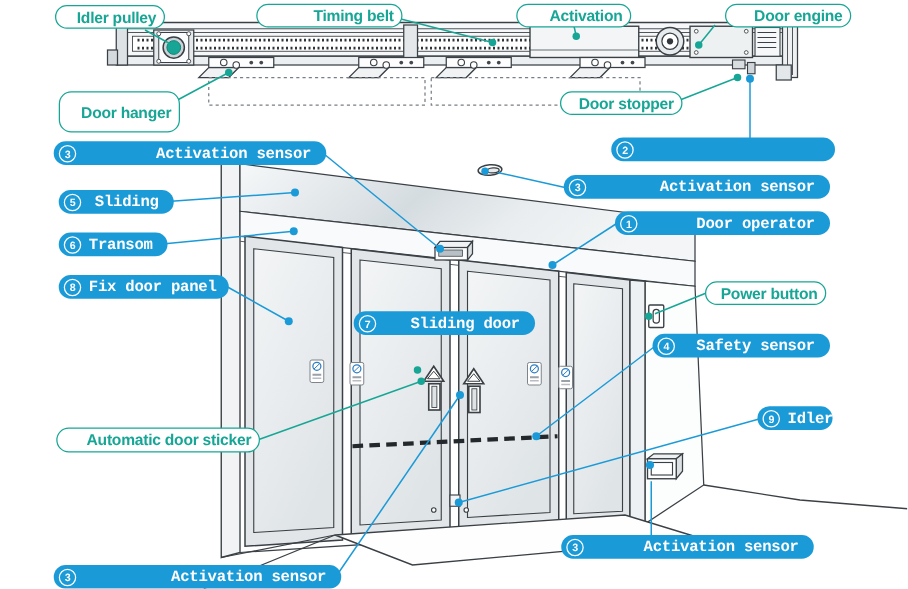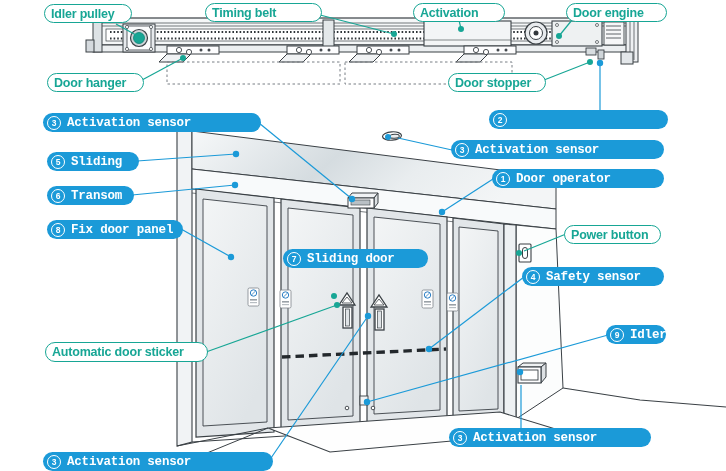--- a/index.html
+++ b/index.html
@@ -13,21 +13,21 @@
     font-size:12.5px;font-weight:bold;letter-spacing:-0.2px;white-space:nowrap;
     box-sizing:border-box;
   }
   .pill-blue{background:#1b9ad8;color:#fff;}
   .pill-teal{background:#fff;color:#17a695;border:1.6px solid #17a695;}
   .pill .num{
     flex:none;width:12px;height:12px;margin-left:4px;border:1.1px solid #fff;
     border-radius:50%;font-size:8.5px;line-height:12px;text-align:center;
     display:flex;align-items:center;justify-content:center;
   }
-  .pill .lbl{flex:1;text-align:left;padding:0 6px;}
+  .pill .lbl{flex:1;text-align:right;padding:0 6px;}
   .pill-blue .lbl{padding-right:12px;font-family:Liberation Mono, monospace;}
 </style>
 </head>
 <body>
 
 <div id="stage">
 
 <svg width="726" height="471" viewBox="0 0 726 471">
   <defs>
     <linearGradient id="gFan" x1="0" y1="0" x2="1" y2="0.25">
@@ -301,24 +301,24 @@
 
 <div class="pill pill-teal" style="left:44px;top:4px;width:88px;height:19px">
   <span class="lbl">Idler pulley</span>
 </div>
 <div class="pill pill-teal" style="left:205px;top:3px;width:117px;height:19px">
   <span class="lbl">Timing belt</span>
 </div>
 <div class="pill pill-teal" style="left:413px;top:3px;width:92px;height:19px">
   <span class="lbl">Activation</span>
 </div>
-<div class="pill pill-teal" style="left:566px;top:3px;width:101px;height:19px">
+<div class="pill pill-teal" style="left:580px;top:3px;width:101px;height:19px">
   <span class="lbl">Door engine</span>
 </div>
-<div class="pill pill-teal" style="left:47px;top:73px;width:97px;height:19px">
+<div class="pill pill-teal" style="left:47px;top:73px;width:97px;height:33px">
   <span class="lbl">Door hanger</span>
 </div>
 <div class="pill pill-teal" style="left:448px;top:73px;width:98px;height:19px">
   <span class="lbl">Door stopper</span>
 </div>
 
 <div class="pill pill-blue" style="left:43px;top:113px;width:218px;height:19px">
   <span class="num">3</span>
   <span class="lbl">Activation sensor</span>
 </div>

